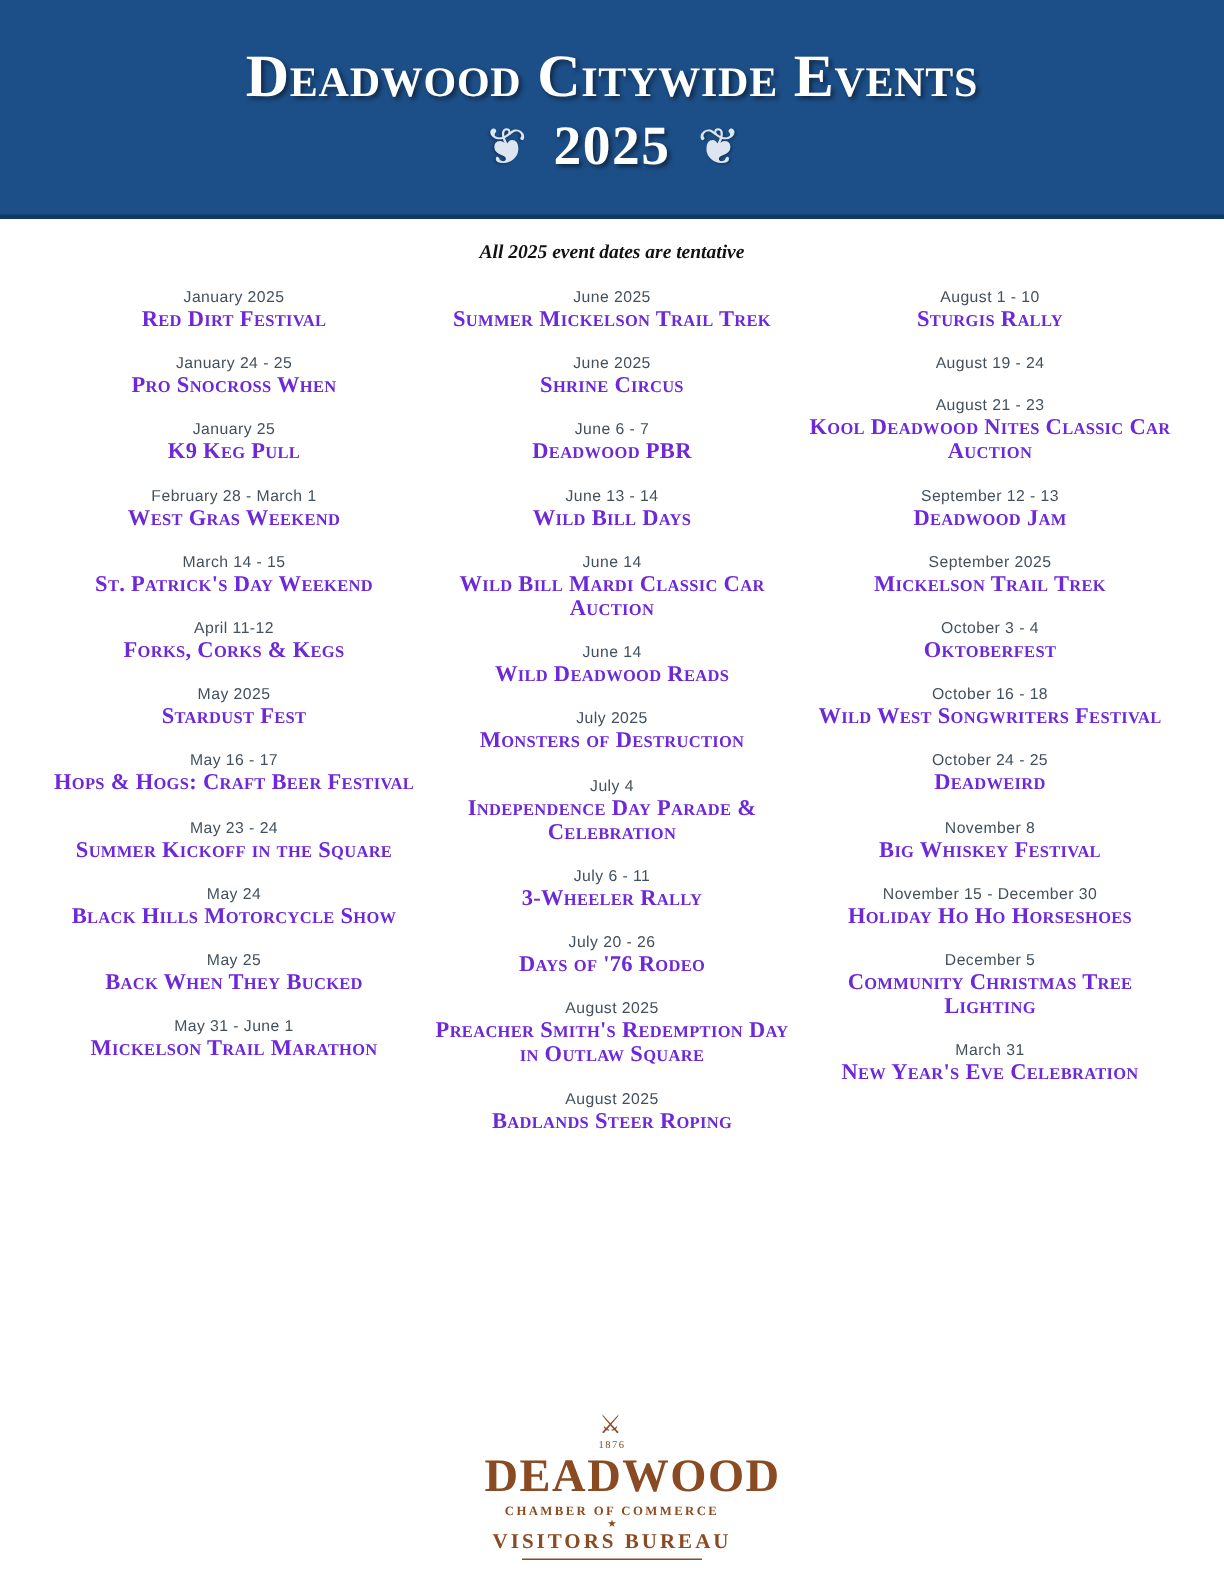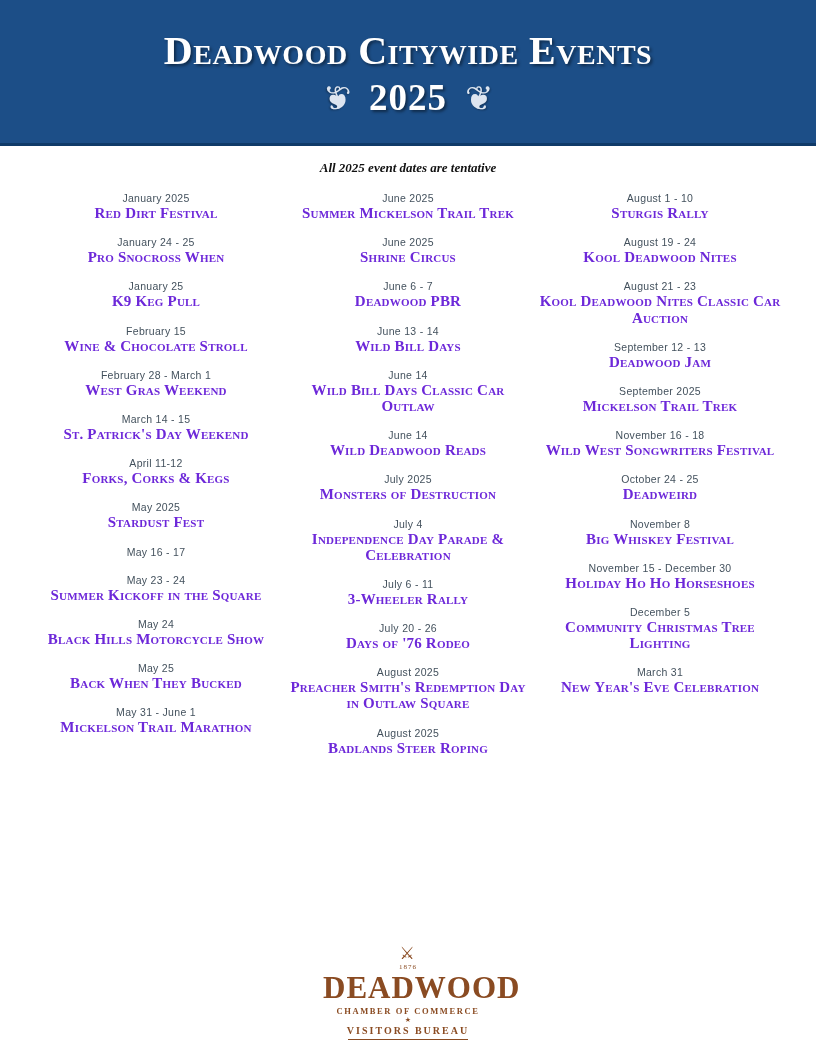--- a/index.html
+++ b/index.html
@@ -151,21 +151,21 @@
     font-weight: bold;
     color: #8a4b22;
     margin-top: 4px;
   }
   .logo-badge {
     font-size: 7px;
     color: #8a4b22;
     margin-top: 2px;
   }
   .logo-sub {
-    font-size: 10px;
+    font-size: 14px;
     letter-spacing: 2px;
     font-weight: bold;
     color: #8a4b22;
     margin-top: 2px;
   }
   .logo-rule {
     width: 120px;
     height: 1px;
     background: #8a4b22;
     margin: 3px auto 0 auto;
@@ -196,41 +196,38 @@
       </div>
       <div class="event">
         <div class="event-date">January 24 - 25</div>
         <div class="event-name">Pro Snocross When</div>
       </div>
       <div class="event">
         <div class="event-date">January 25</div>
         <div class="event-name">K9 Keg Pull</div>
       </div>
       <div class="event">
-        <div class="event-date">February 15</div>
-        <div class="event-name">Wine &amp; Chocolate Stroll</div>
-      </div>
-      <div class="event">
         <div class="event-date">February 28 - March 1</div>
         <div class="event-name">West Gras Weekend</div>
       </div>
       <div class="event">
         <div class="event-date">March 14 - 15</div>
         <div class="event-name">St. Patrick's Day Weekend</div>
       </div>
       <div class="event">
         <div class="event-date">April 11-12</div>
         <div class="event-name">Forks, Corks &amp; Kegs</div>
       </div>
       <div class="event">
         <div class="event-date">May 2025</div>
         <div class="event-name">Stardust Fest</div>
       </div>
       <div class="event">
         <div class="event-date">May 16 - 17</div>
+        <div class="event-name">Hops &amp; Hogs: Craft Beer Festival</div>
       </div>
       <div class="event">
         <div class="event-date">May 23 - 24</div>
         <div class="event-name">Summer Kickoff in the Square</div>
       </div>
       <div class="event">
         <div class="event-date">May 24</div>
         <div class="event-name">Black Hills Motorcycle Show</div>
       </div>
       <div class="event">
@@ -255,21 +252,21 @@
       <div class="event">
         <div class="event-date">June 6 - 7</div>
         <div class="event-name">Deadwood PBR</div>
       </div>
       <div class="event">
         <div class="event-date">June 13 - 14</div>
         <div class="event-name">Wild Bill Days</div>
       </div>
       <div class="event">
         <div class="event-date">June 14</div>
-        <div class="event-name">Wild Bill Days Classic Car Outlaw</div>
+        <div class="event-name">Wild Bill Mardi Classic Car Auction</div>
       </div>
       <div class="event">
         <div class="event-date">June 14</div>
         <div class="event-name">Wild Deadwood Reads</div>
       </div>
       <div class="event">
         <div class="event-date">July 2025</div>
         <div class="event-name">Monsters of Destruction</div>
       </div>
       <div class="event">
@@ -294,36 +291,39 @@
       </div>
     </div>
 
     <div class="column">
       <div class="event">
         <div class="event-date">August 1 - 10</div>
         <div class="event-name">Sturgis Rally</div>
       </div>
       <div class="event">
         <div class="event-date">August 19 - 24</div>
-        <div class="event-name">Kool Deadwood Nites</div>
       </div>
       <div class="event">
         <div class="event-date">August 21 - 23</div>
         <div class="event-name">Kool Deadwood Nites Classic Car Auction</div>
       </div>
       <div class="event">
         <div class="event-date">September 12 - 13</div>
         <div class="event-name">Deadwood Jam</div>
       </div>
       <div class="event">
         <div class="event-date">September 2025</div>
         <div class="event-name">Mickelson Trail Trek</div>
       </div>
       <div class="event">
-        <div class="event-date">November 16 - 18</div>
+        <div class="event-date">October 3 - 4</div>
+        <div class="event-name">Oktoberfest</div>
+      </div>
+      <div class="event">
+        <div class="event-date">October 16 - 18</div>
         <div class="event-name">Wild West Songwriters Festival</div>
       </div>
       <div class="event">
         <div class="event-date">October 24 - 25</div>
         <div class="event-name">Deadweird</div>
       </div>
       <div class="event">
         <div class="event-date">November 8</div>
         <div class="event-name">Big Whiskey Festival</div>
       </div>

